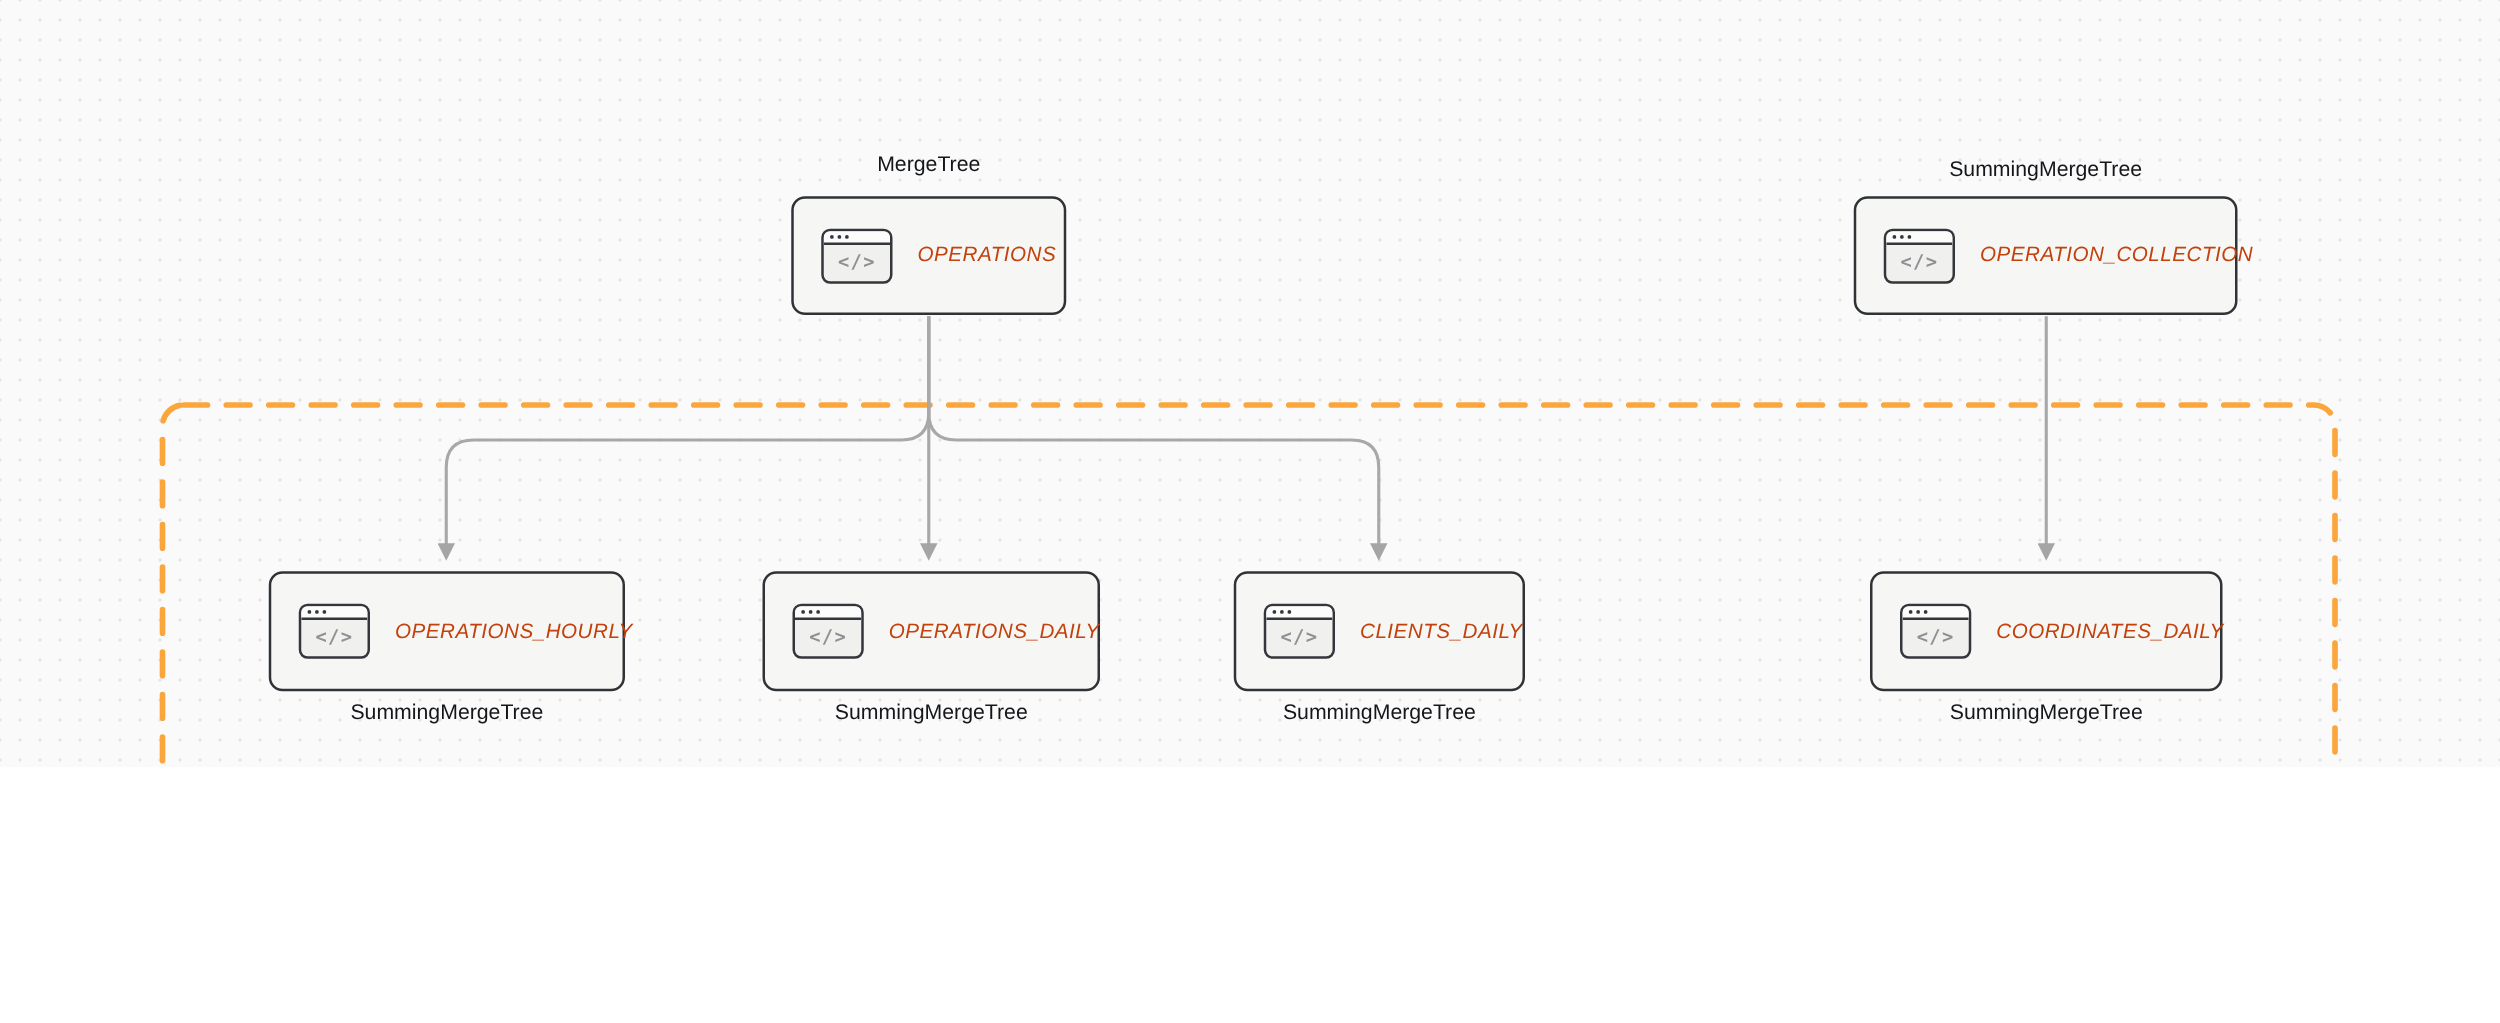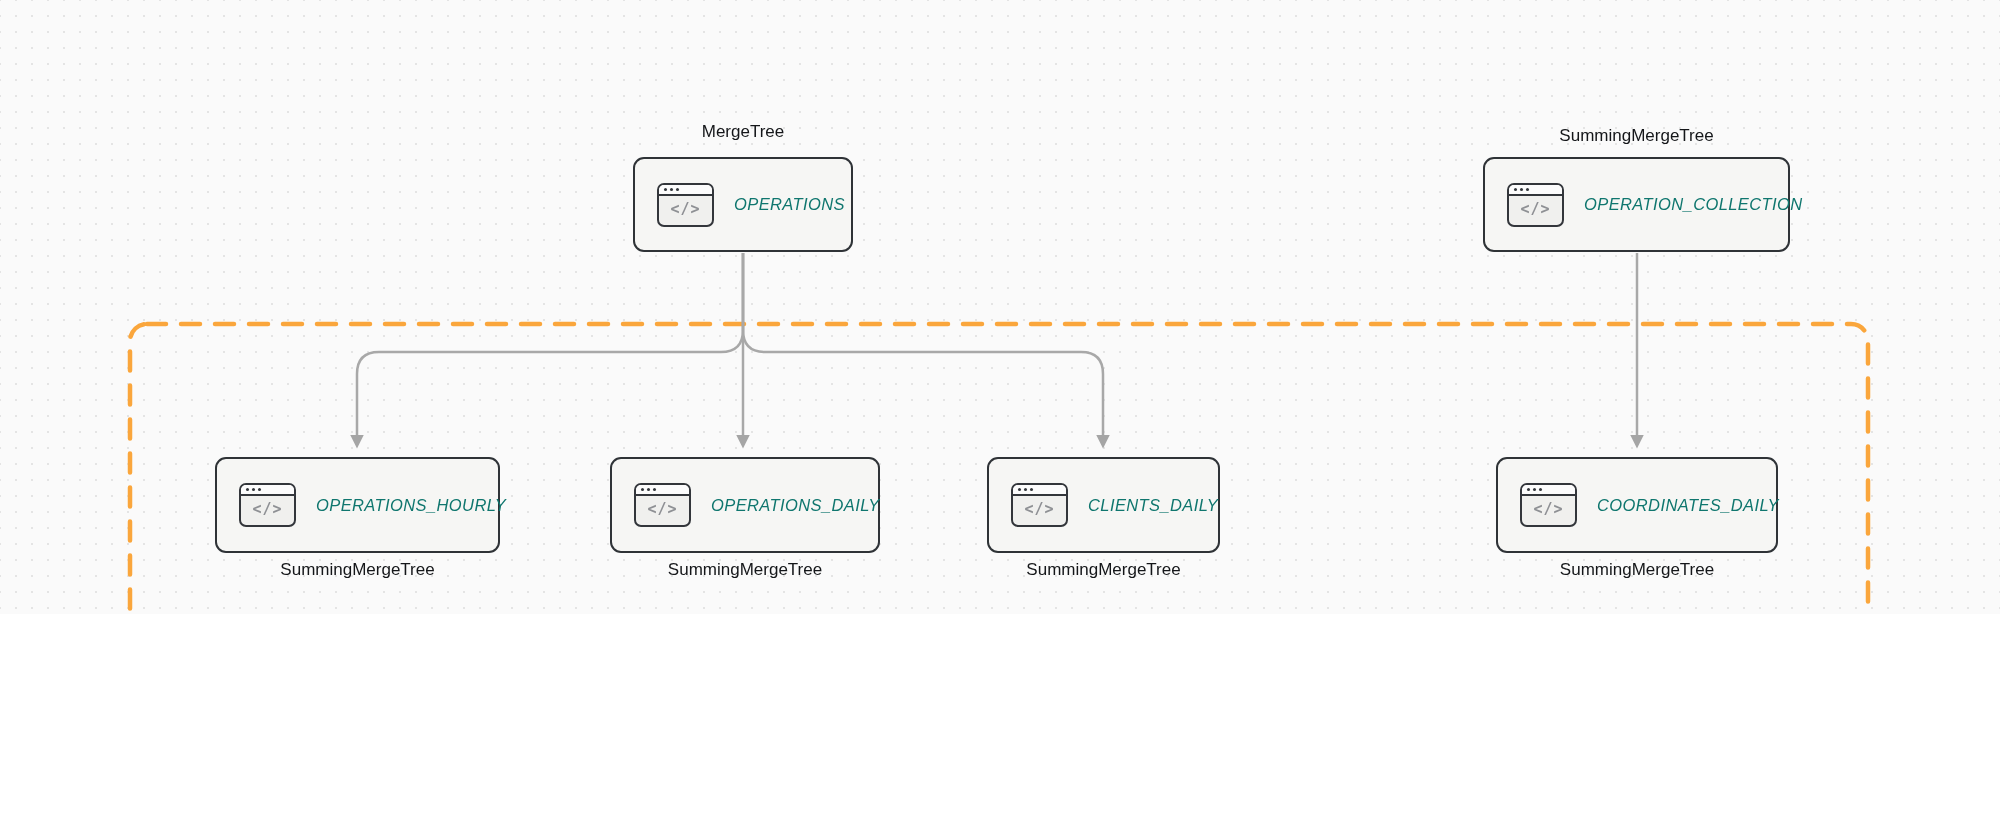--- a/index.html
+++ b/index.html
@@ -21,21 +21,21 @@
     gap:20px;
     padding:0 22px;
     background:#f6f6f4;
     border:2.8px solid #2f3337;
     border-radius:11px;
   }
   .node-title{
     font-style:italic;
     font-size:16.5px;
     letter-spacing:0.4px;
-    color:#0f766e;
+    color:#c2410c;
     white-space:nowrap;
   }
   .browser-icon{
     flex:0 0 auto;
     display:block;
     width:57px;height:44px;
     box-sizing:border-box;
     border:2.6px solid #33363b;
     border-radius:7px;
     background:#f0f0ee;

